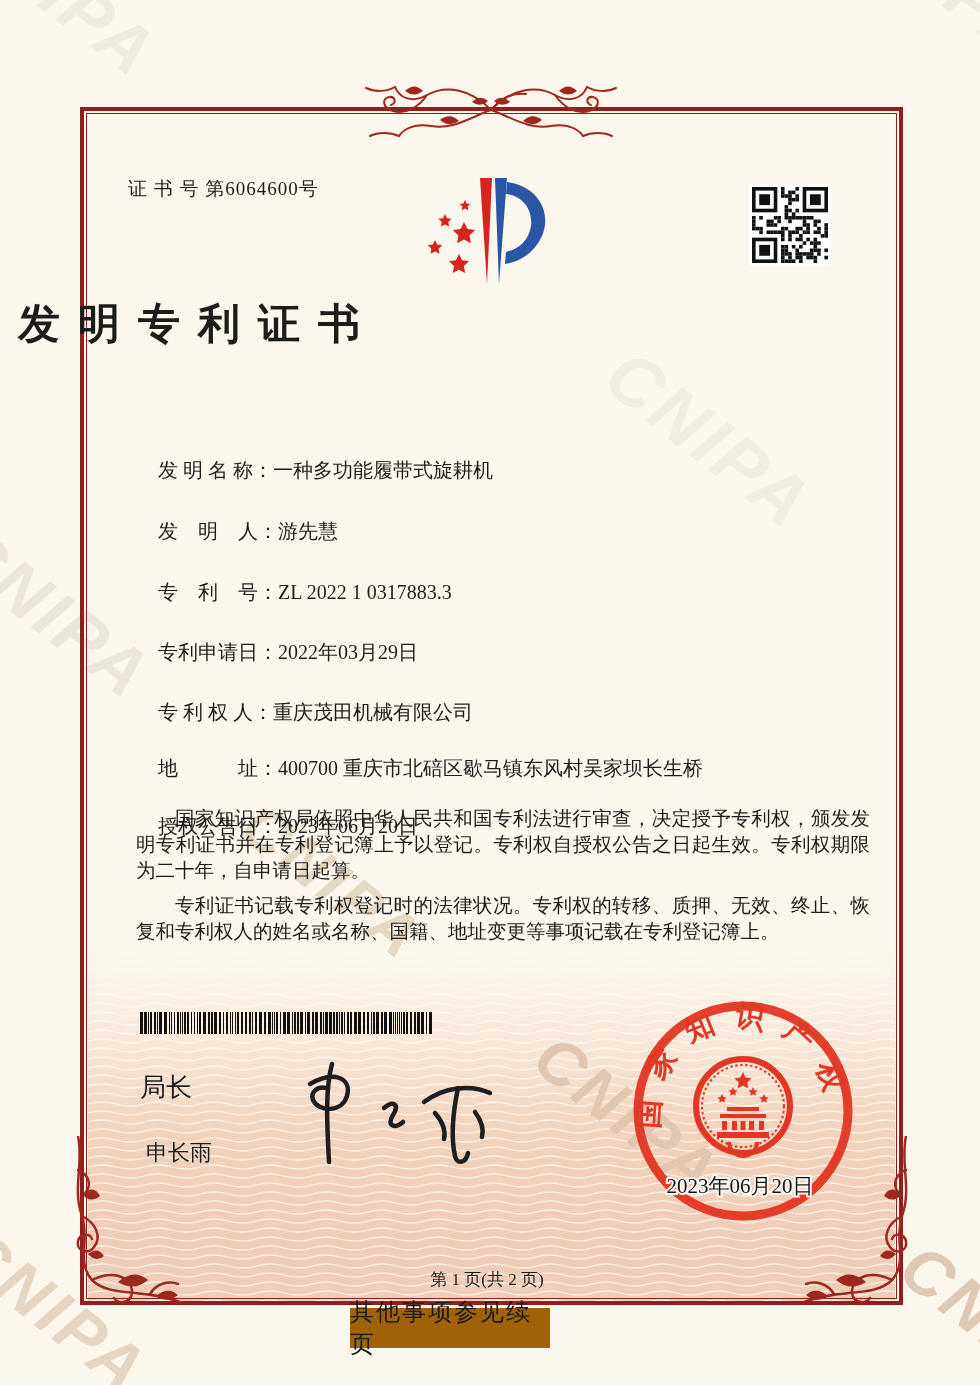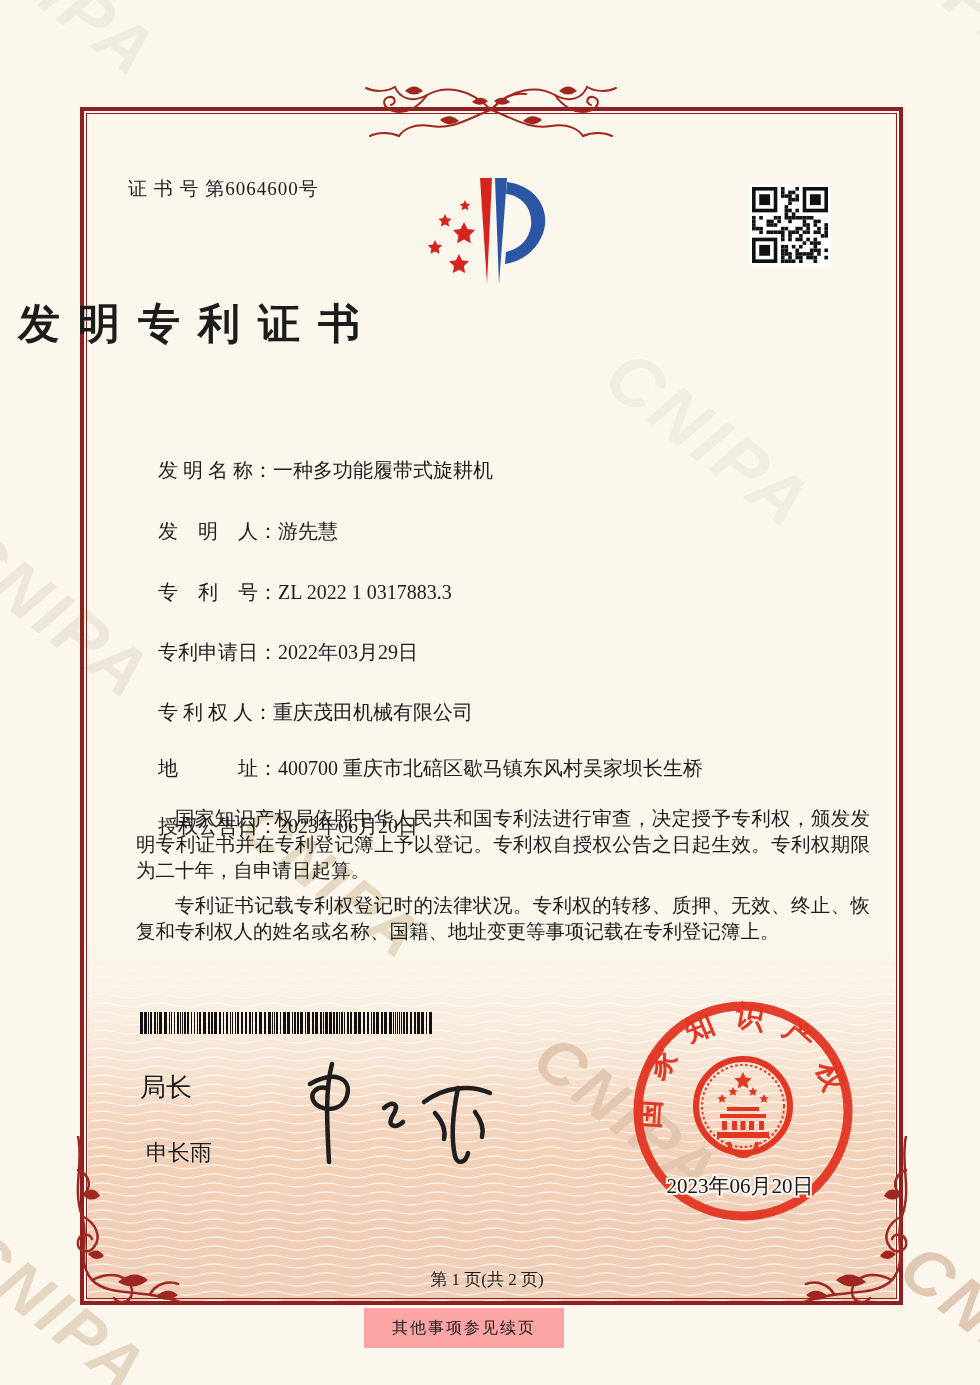--- a/index.html
+++ b/index.html
@@ -42,22 +42,22 @@
   
   .signer-title{position:absolute;left:140px;top:1070px;font-size:26px;
      font-family:"Liberation Sans","DejaVu Sans",sans-serif;}
   .signer-name{position:absolute;left:140px;top:1138px;font-size:22px;
      font-family:"Liberation Sans","DejaVu Sans",sans-serif;margin-left:6px;}
   .signature{position:absolute;left:292px;top:1058px;width:215px;height:112px;}
   
   .seal{position:absolute;left:628px;top:996px;width:230px;height:230px;}
   
   .page-num{position:absolute;left:80px;top:1268px;width:814px;text-align:center;font-size:17px;}
-  .note-box{position:absolute;left:364px;top:1308px;width:200px;height:40px;background:#fca5a5;
-     display:flex;align-items:center;justify-content:center;font-size:16px;letter-spacing:2px;}
+  .note-box{position:absolute;left:350px;top:1308px;width:200px;height:40px;background:#a16207;
+     display:flex;align-items:center;justify-content:center;font-size:24px;letter-spacing:2px;}
   
   .orn{position:absolute;pointer-events:none;}
   .orn-top{left:352px;top:80px;width:278px;height:58px;}
   .orn-bl{left:60px;top:1136px;width:126px;height:172px;}
   .orn-br{left:798px;top:1136px;width:126px;height:172px;transform:scaleX(-1);}
 </style>
 </head>
 <body>
 
 <div class="page">

